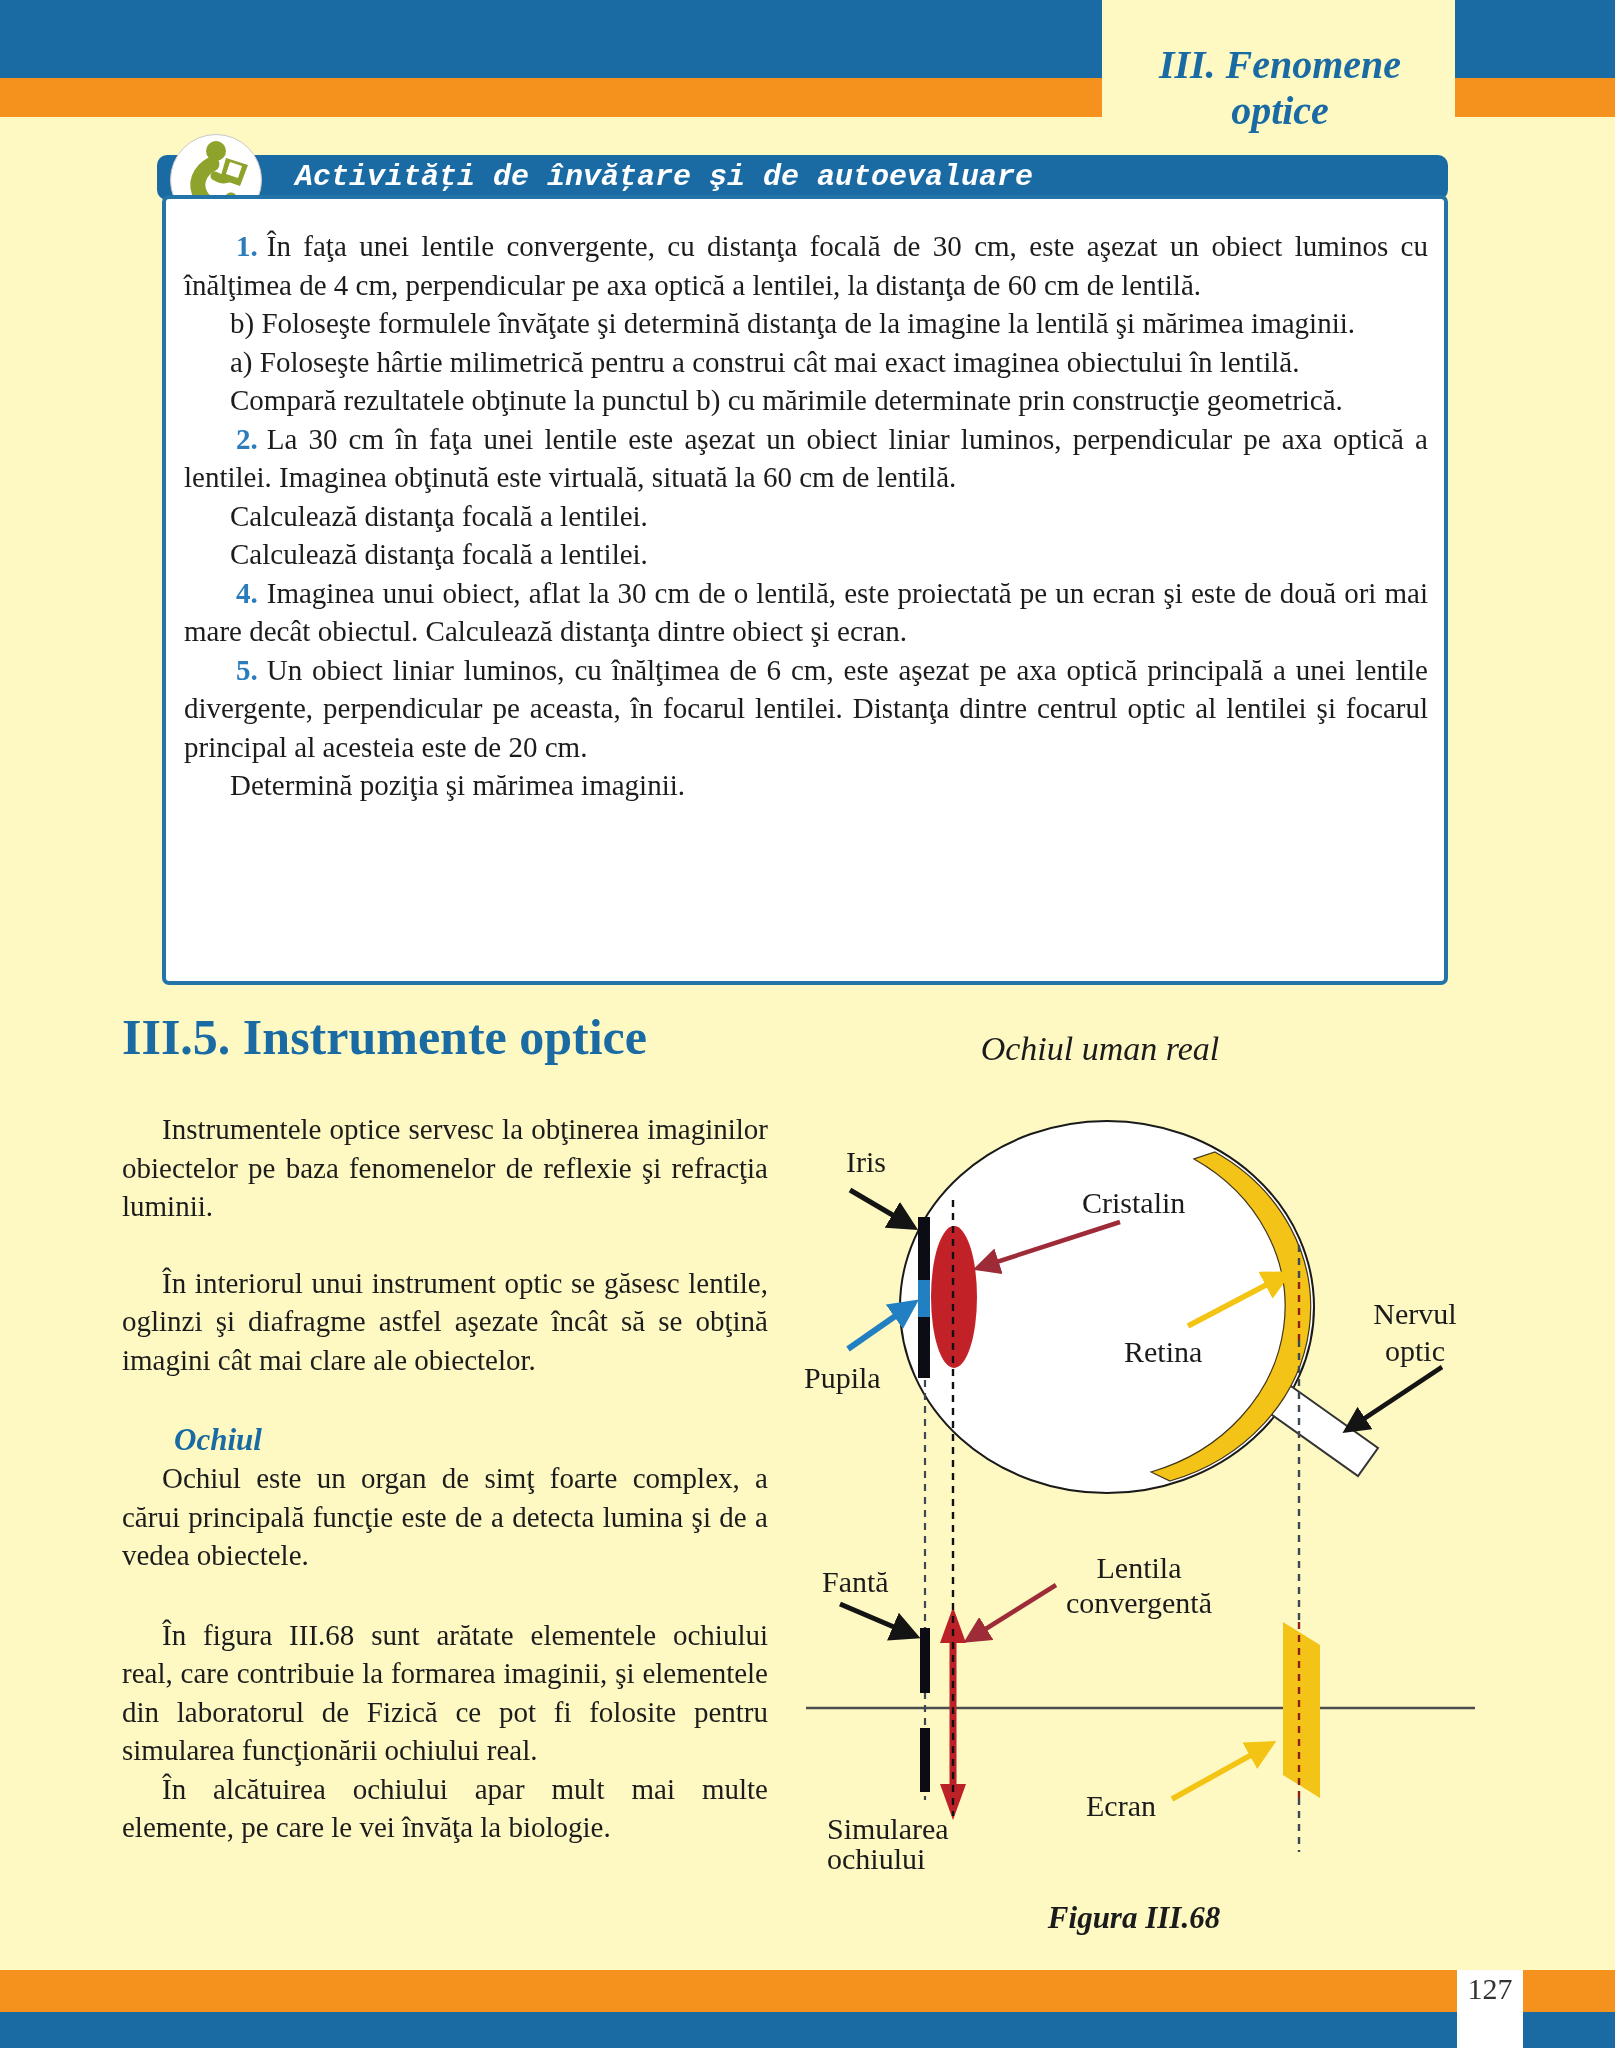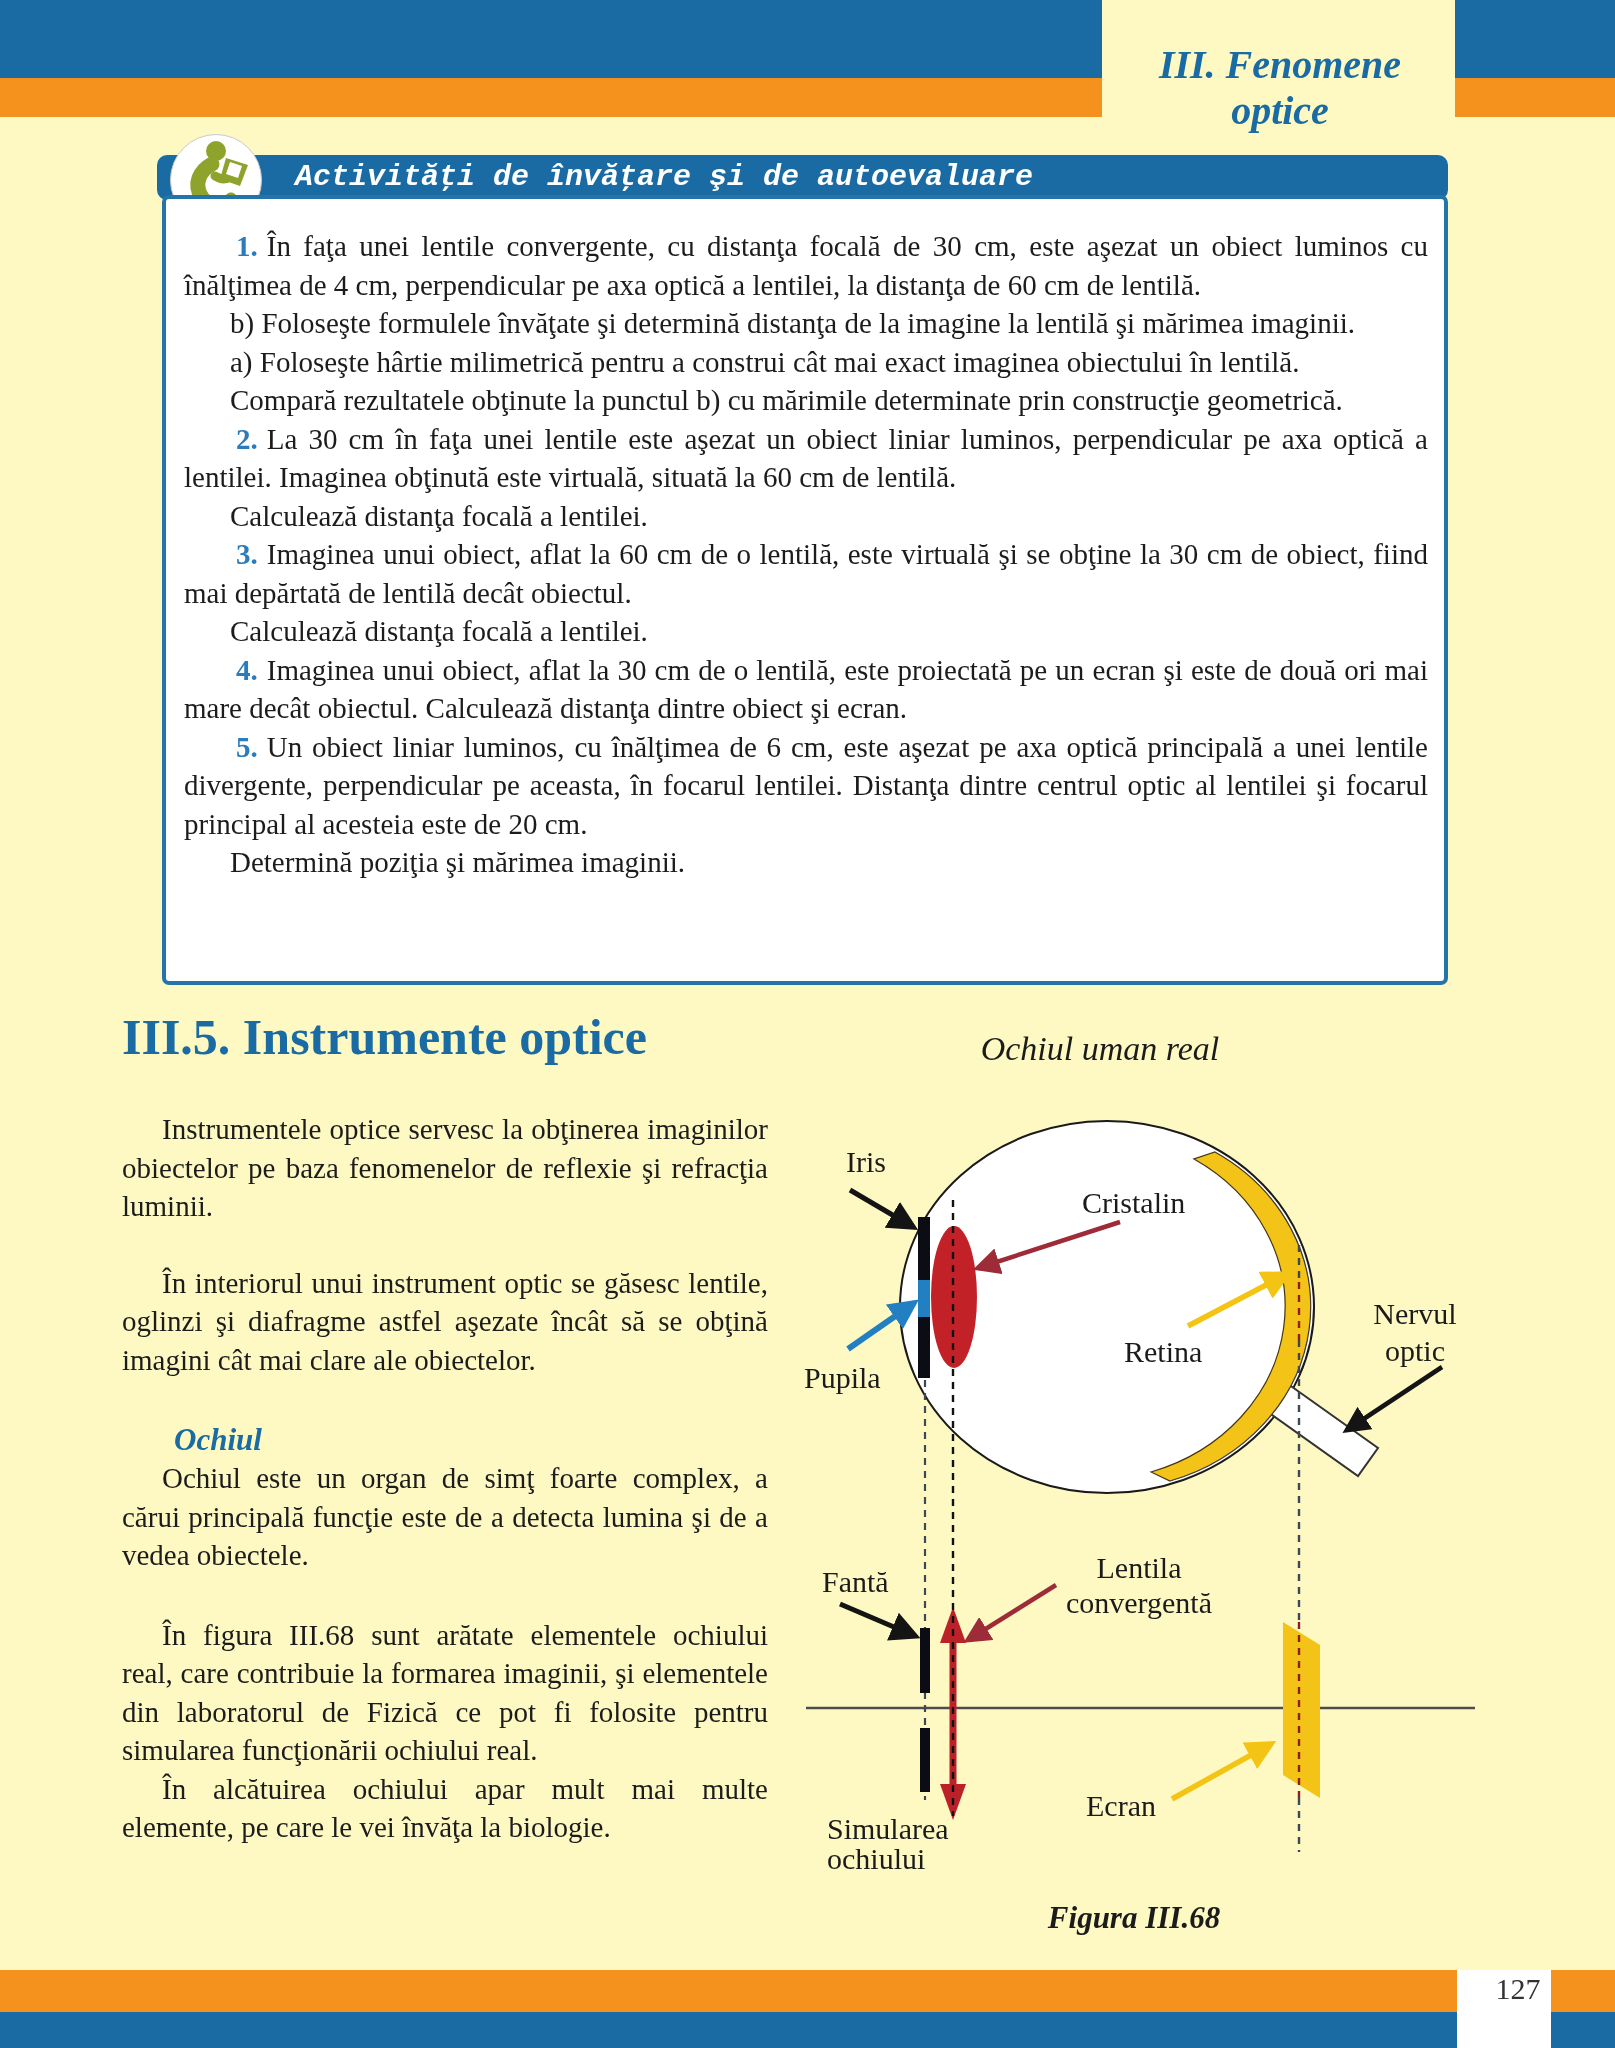--- a/index.html
+++ b/index.html
@@ -43,21 +43,21 @@
   #left-col h3{margin:42px 0 0 52px;font-size:31px;line-height:38px;color:#1a6ba4;
     font-weight:bold;font-style:italic;}
   #left-col p.p4{margin-top:41px;}
 
   
   #figure-area{left:790px;top:1000px;width:700px;height:990px;}
   #figure-area text{font-family:"Liberation Serif",serif;fill:#1b1b1b;}
 
   
   #pagenum-box{left:1457px;top:1970px;width:66px;height:78px;background:#ffffff;
-    text-align:center;font-size:30px;line-height:38px;color:#333;padding-left:28px;}
+    text-align:center;font-size:30px;line-height:38px;color:#333;}
 </style>
 </head>
 <body>
 
 <div id="page">
 
   <div class="abs band-blue" style="left:0;top:0;width:1102px;height:78px;"></div>
   <div class="abs band-orange" style="left:0;top:78px;width:1102px;height:39px;"></div>
   <div class="abs band-blue" style="left:1455px;top:0;width:160px;height:78px;"></div>
   <div class="abs band-orange" style="left:1455px;top:78px;width:160px;height:39px;"></div>
@@ -84,21 +84,20 @@
     </svg>
   </div>
 
   <div id="exercise-box" class="abs">
     <p class="n"><span class="num">1.</span><span>În faţa unei lentile convergente, cu distanţa focală de 30 cm, este aşezat un obiect luminos cu înălţimea de 4 cm, perpendicular pe axa optică a lentilei, la distanţa de 60 cm de lentilă.</span></p>
     <p class="s"><span>b) Foloseşte formulele învăţate şi determină distanţa de la imagine la lentilă şi mărimea imaginii.</span></p>
     <p class="s"><span>a) Foloseşte hârtie milimetrică pentru a construi cât mai exact imaginea obiectului în lentilă.</span></p>
     <p class="s"><span>Compară rezultatele obţinute la punctul b) cu mărimile determinate prin construcţie geometrică.</span></p>
     <p class="n"><span class="num">2.</span><span>La 30 cm în faţa unei lentile este aşezat un obiect liniar luminos, perpendicular pe axa optică a lentilei. Imaginea obţinută este virtuală, situată la 60 cm de lentilă.</span></p>
     <p class="s"><span>Calculează distanţa focală a lentilei.</span></p>
-    <p class="n"><span class="num">3.</span><span>Imaginea unui obiect, aflat la 60 cm de o lentilă, este virtuală şi se obţine la 30 cm de obiect, fiind mai depărtată de lentilă decât obiectul.</span></p>
     <p class="s"><span>Calculează distanţa focală a lentilei.</span></p>
     <p class="n"><span class="num">4.</span><span>Imaginea unui obiect, aflat la 30 cm de o lentilă, este proiectată pe un ecran şi este de două ori mai mare decât obiectul. Calculează distanţa dintre obiect şi ecran.</span></p>
     <p class="n"><span class="num">5.</span><span>Un obiect liniar luminos, cu înălţimea de 6 cm, este aşezat pe axa optică principală a unei lentile divergente, perpendicular pe aceasta, în focarul lentilei. Distanţa dintre centrul optic al lentilei şi focarul principal al acesteia este de 20 cm.</span></p>
     <p class="s"><span>Determină poziţia şi mărimea imaginii.</span></p>
   </div>
 
   <div id="left-col" class="abs">
     <h2 id="section-heading">III.5. Instrumente optice</h2>
     <p class="p1">Instrumentele optice servesc la obţinerea imaginilor obiectelor pe baza fenomenelor de reflexie şi refracţia luminii.</p>
     <p class="p2">În interiorul unui instrument optic se găsesc lentile, oglinzi şi diafragme astfel aşezate încât să se obţină imagini cât mai clare ale obiectelor.</p>

